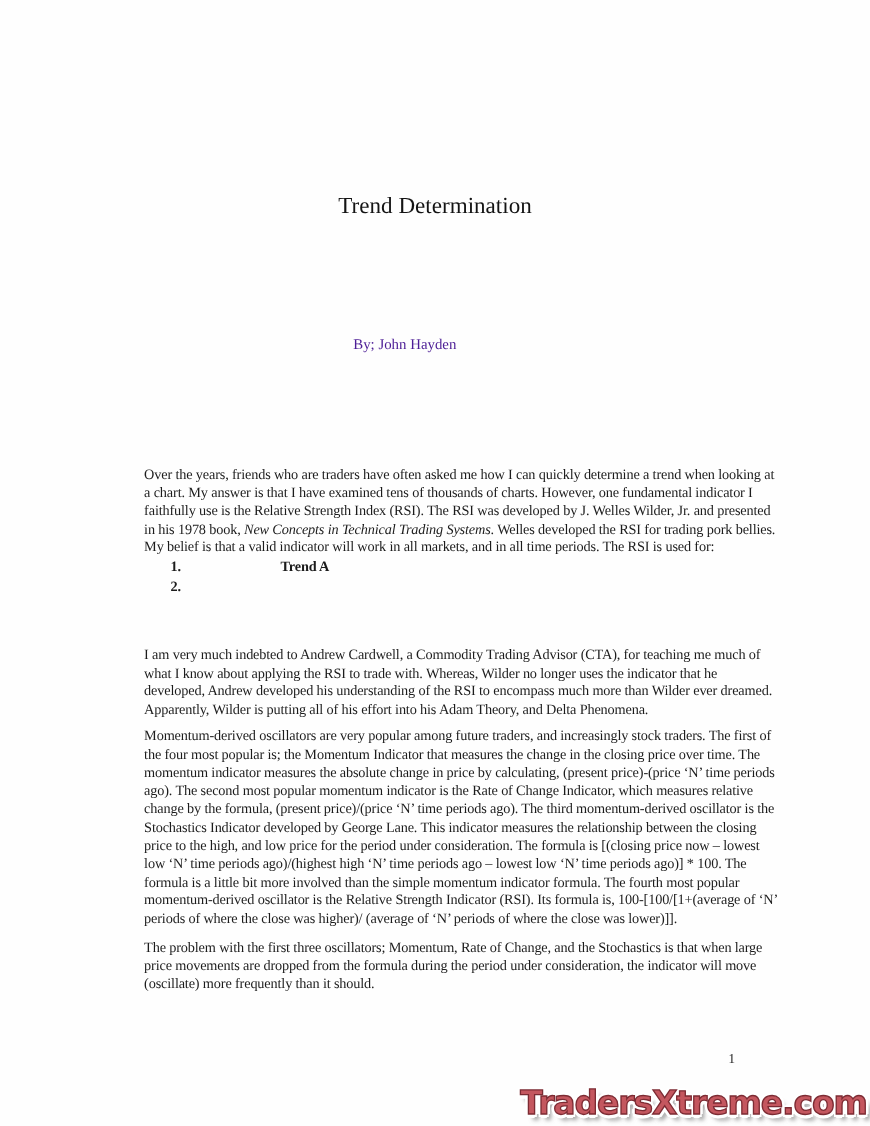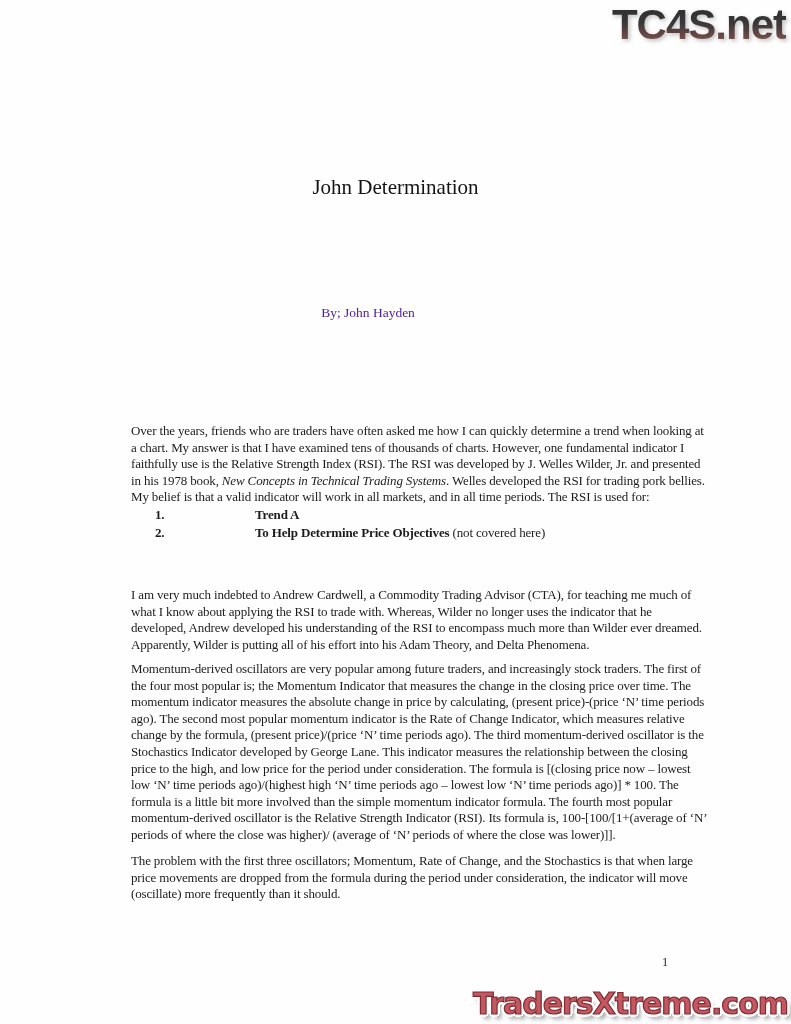--- a/index.html
+++ b/index.html
@@ -119,38 +119,36 @@
     text-align: center;
   }
   .seg-u { }
   .seg-i { font-style: italic; }
 </style>
 </head>
 <body>
 
 <div class="page">
 
-  <div class="header-logo">TC4S.net</div>
 
   <div class="doc-title">
-    <div>John Determination</div>
+    <div>Trend Determination</div>
   </div>
 
   <div class="byline">By; John Hayden</div>
 
   <p class="body-par p1"><span>Over the years, friends who are traders have often asked me how I can quickly determine a trend when looking at a chart. My answer is that I have examined tens of thousands of charts. However, one fundamental indicator I faithfully use is the Relative Strength Index (RSI). The RSI was developed by J. Welles Wilder, Jr. and presented in his 1978 book, </span><span class="seg-i">New Concepts in Technical Trading Systems</span><span>. Welles developed the RSI for trading pork bellies. My belief is that a valid indicator will work in all markets, and in all time periods.  The RSI is used for:</span></p>
 
   <div class="uses-list">
     <div class="list-row">
       <span class="list-num">1.</span>
       <span class="list-text"><b>Trend A</b><span></span></span>
     </div>
     <div class="list-row">
       <span class="list-num">2.</span>
-      <span class="list-text"><b>To Help Determine Price Objectives</b><span> (not covered here)</span></span>
     </div>
   </div>
 
 
   <p class="body-par p2"><span>I am very much indebted to Andrew Cardwell, a Commodity Trading Advisor (CTA), for teaching me much of what I know about applying the RSI to trade with. Whereas, Wilder no longer uses the indicator that he developed, Andrew developed his understanding of the RSI to encompass much more than Wilder ever dreamed. Apparently, Wilder is putting all of his effort into his Adam Theory, and Delta Phenomena.</span></p>
 
   <p class="body-par p3"><span>Momentum-derived oscillators are very popular among future traders, and increasingly stock traders. The first of the four most popular is; the </span><span class="seg-u">Momentum Indicator</span><span> that measures the change in the closing price over time. The momentum indicator measures the absolute change in price by calculating,  (present price)-(price ‘N’ time periods ago). The second most popular momentum indicator is the </span><span class="seg-u">Rate of Change Indicator</span><span>, which measures relative change by the formula, (present price)/(price ‘N’ time periods ago). The third momentum-derived oscillator is the </span><span class="seg-u">Stochastics Indicator</span><span> developed by George Lane. This indicator measures the relationship between the closing price to the high, and low price for the period under consideration. The formula is [(closing price now – lowest low ‘N’ time periods ago)/(highest high ‘N’ time periods ago – lowest low ‘N’ time periods ago)] * 100. The formula is a little bit more involved than the simple momentum indicator formula. The fourth most popular momentum-derived oscillator is the </span><span class="seg-u">Relative Strength Indicator (RSI)</span><span>. Its formula is, 100-[100/[1+(average of ‘N’ periods of where the close was higher)/ (average of ‘N’ periods of where the close was lower)]].</span></p>
 
   <p class="body-par p4"><span>The problem with the first three oscillators; Momentum, Rate of Change, and the Stochastics is that when large price movements are dropped from the formula during the period under consideration, the indicator will move (oscillate) more frequently than it should.</span></p>
 

